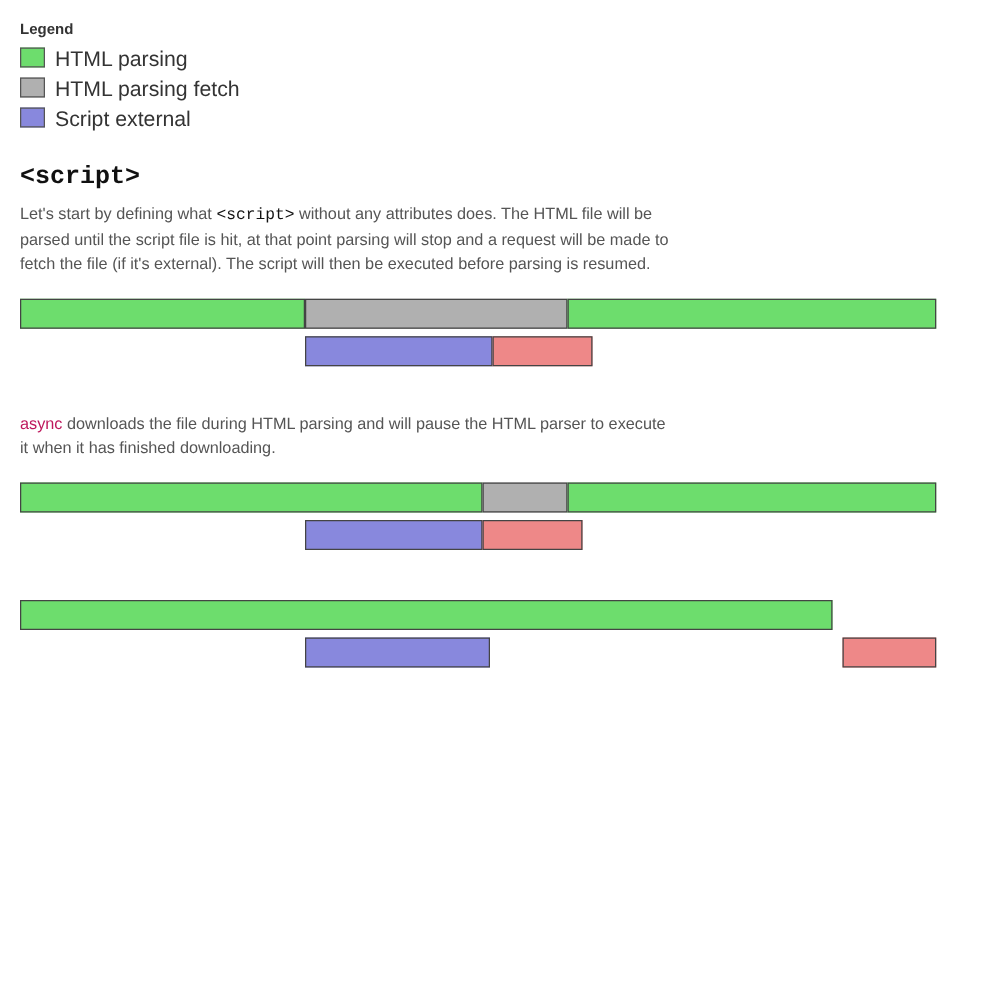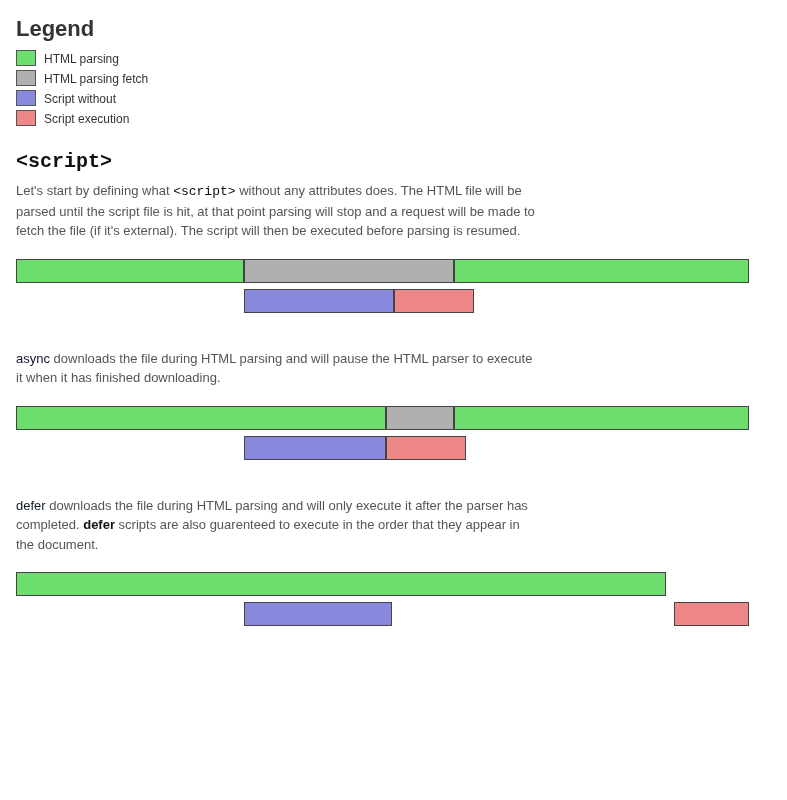--- a/index.html
+++ b/index.html
@@ -6,30 +6,30 @@
     body {
       font-family: Arial, sans-serif;
       font-size: 14px;
       color: #333;
       background: #fff;
       padding: 16px;
       width: 787px;
     }
 
     .legend-title {
-      font-size: 22px;
+      font-size: 12px;
       font-weight: bold;
       margin-bottom: 8px;
     }
 
     .legend-item {
       display: flex;
-      align-items: flex-end;
+      align-items: flex-start;
       margin-bottom: 4px;
-      font-size: 12px;
+      font-size: 17px;
     }
 
     .legend-box {
       width: 20px;
       height: 16px;
       border: 1px solid #555;
       margin-right: 8px;
       flex-shrink: 0;
     }
 
@@ -55,21 +55,21 @@
     }
 
     .section-desc code, .inline-code {
       font-family: 'Courier New', Courier, monospace;
       font-size: 13px;
       color: #111;
       background: none;
     }
 
     .highlight-blue {
-      color: #0f172a;
+      color: #be185d;
     }
 
     .highlight-bold {
       font-weight: bold;
       color: #111;
     }
 
     .diagram {
       position: relative;
       width: 740px;
@@ -117,25 +117,21 @@
   <div class="legend-item">
     <div class="legend-box leg-green"></div>
     <span>HTML parsing</span>
   </div>
   <div class="legend-item">
     <div class="legend-box leg-gray"></div>
     <span>HTML parsing fetch</span>
   </div>
   <div class="legend-item">
     <div class="legend-box leg-blue"></div>
-    <span>Script without</span>
-  </div>
-  <div class="legend-item">
-    <div class="legend-box leg-pink"></div>
-    <span>Script execution</span>
+    <span>Script external</span>
   </div>
 </div>
 
 <div class="section">
   <div class="section-title">&lt;script&gt;</div>
   <p class="section-desc">
     Let's start by defining what <span class="inline-code">&lt;script&gt;</span> without any attributes does. The HTML file will be parsed until the script file is hit, at that point parsing will stop and a request will be made to fetch the file (if it's external). The script will then be executed before parsing is resumed.
   </p>
 
   <div class="diagram" style="height:70px;">
@@ -165,23 +161,20 @@
 
     <div class="bar bar-green" style="left:438px; top:4px; width:295px;"></div>
 
     <div class="bar bar-blue" style="left:228px; top:34px; width:142px;"></div>
 
     <div class="bar bar-pink" style="left:370px; top:34px; width:80px;"></div>
   </div>
 </div>
 
 <div class="section" style="margin-top:10px;">
-  <p class="section-desc">
-    <span class="highlight-blue">defer</span> downloads the file during HTML parsing and will only execute it after the parser has completed. <span class="highlight-bold">defer</span> scripts are also guarenteed to execute in the order that they appear in the document.
-  </p>
 
   <div class="diagram" style="height:70px;">
 
     <div class="bar bar-green" style="left:0px; top:4px; width:650px;"></div>
 
     <div class="bar bar-blue" style="left:228px; top:34px; width:148px;"></div>
 
     <div class="bar bar-pink" style="left:658px; top:34px; width:75px;"></div>
   </div>
 </div>

